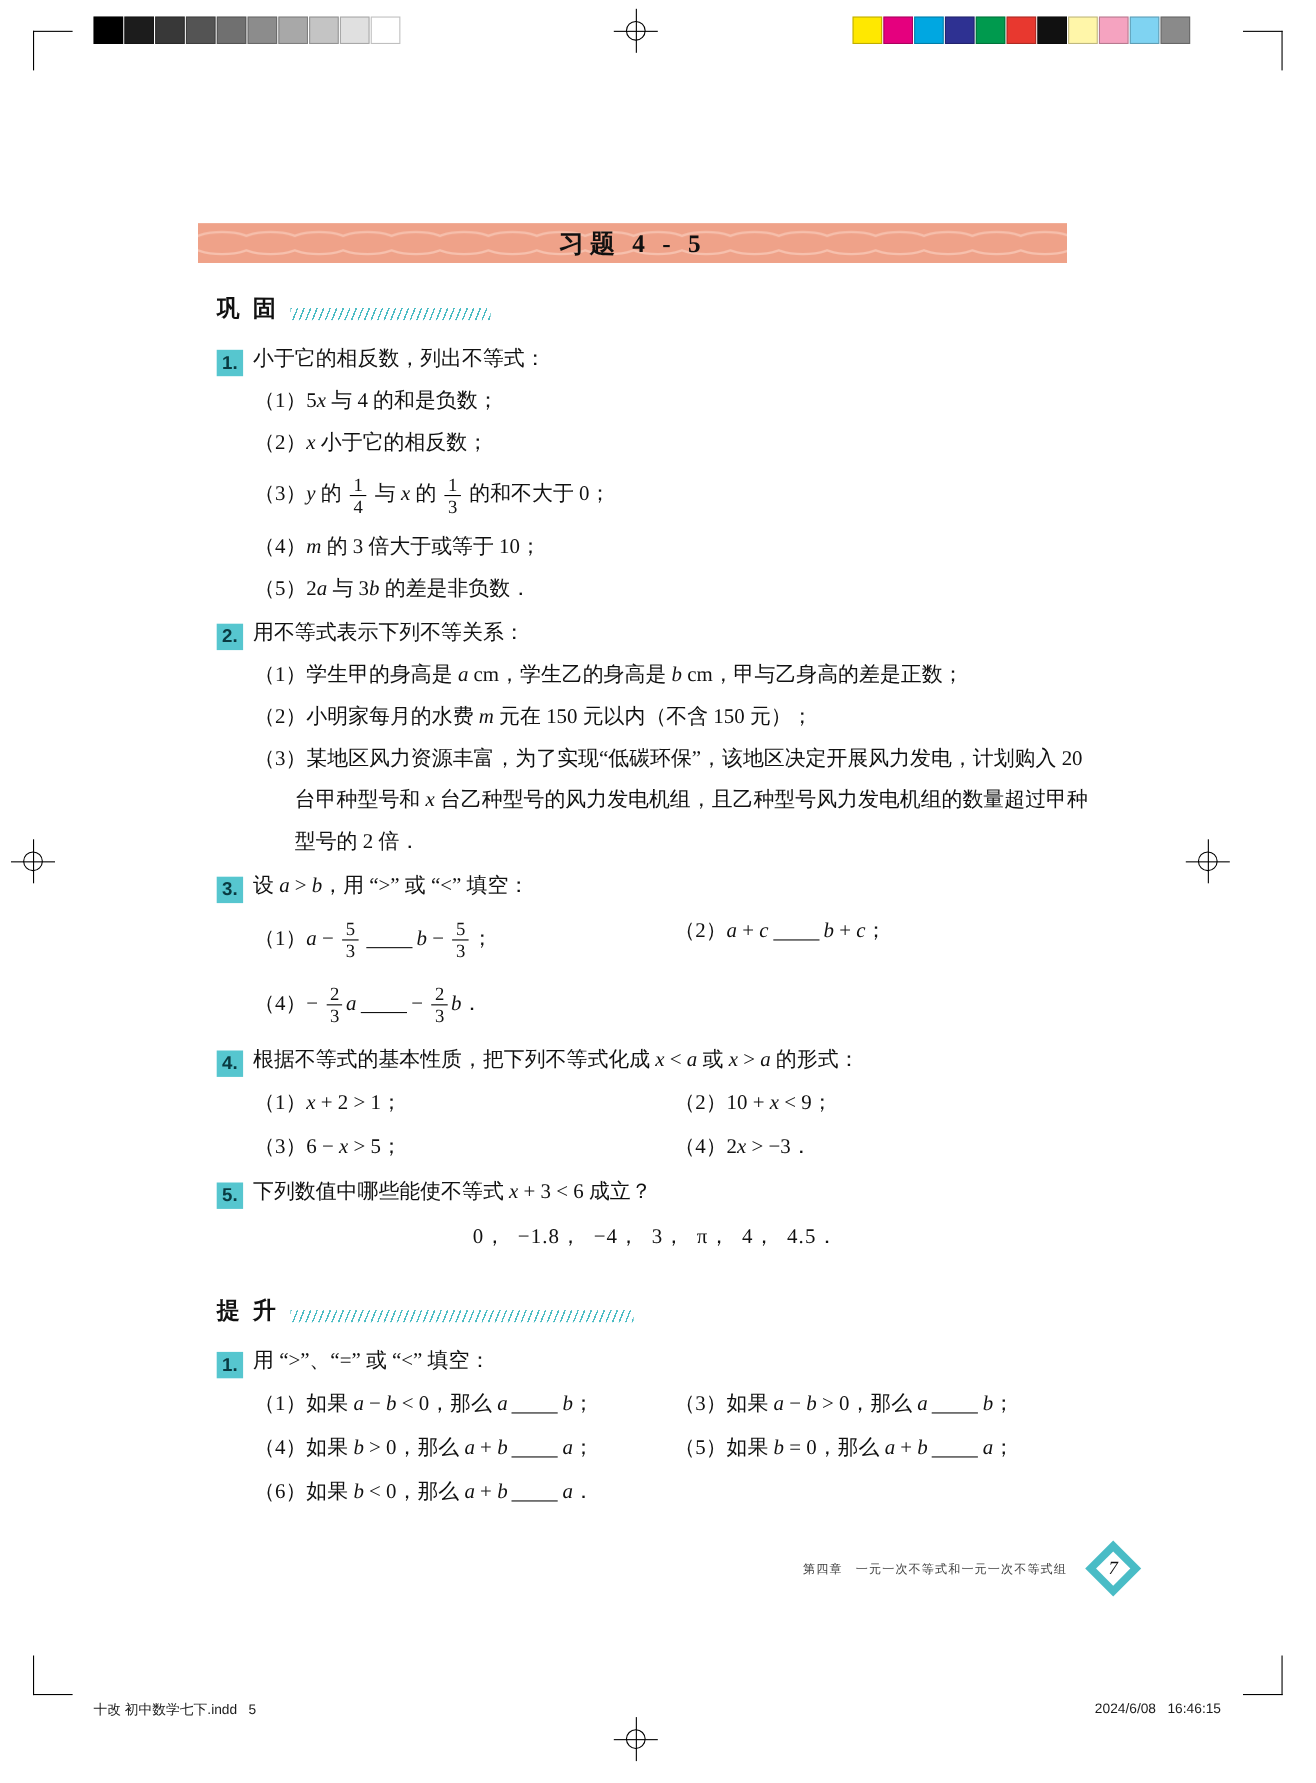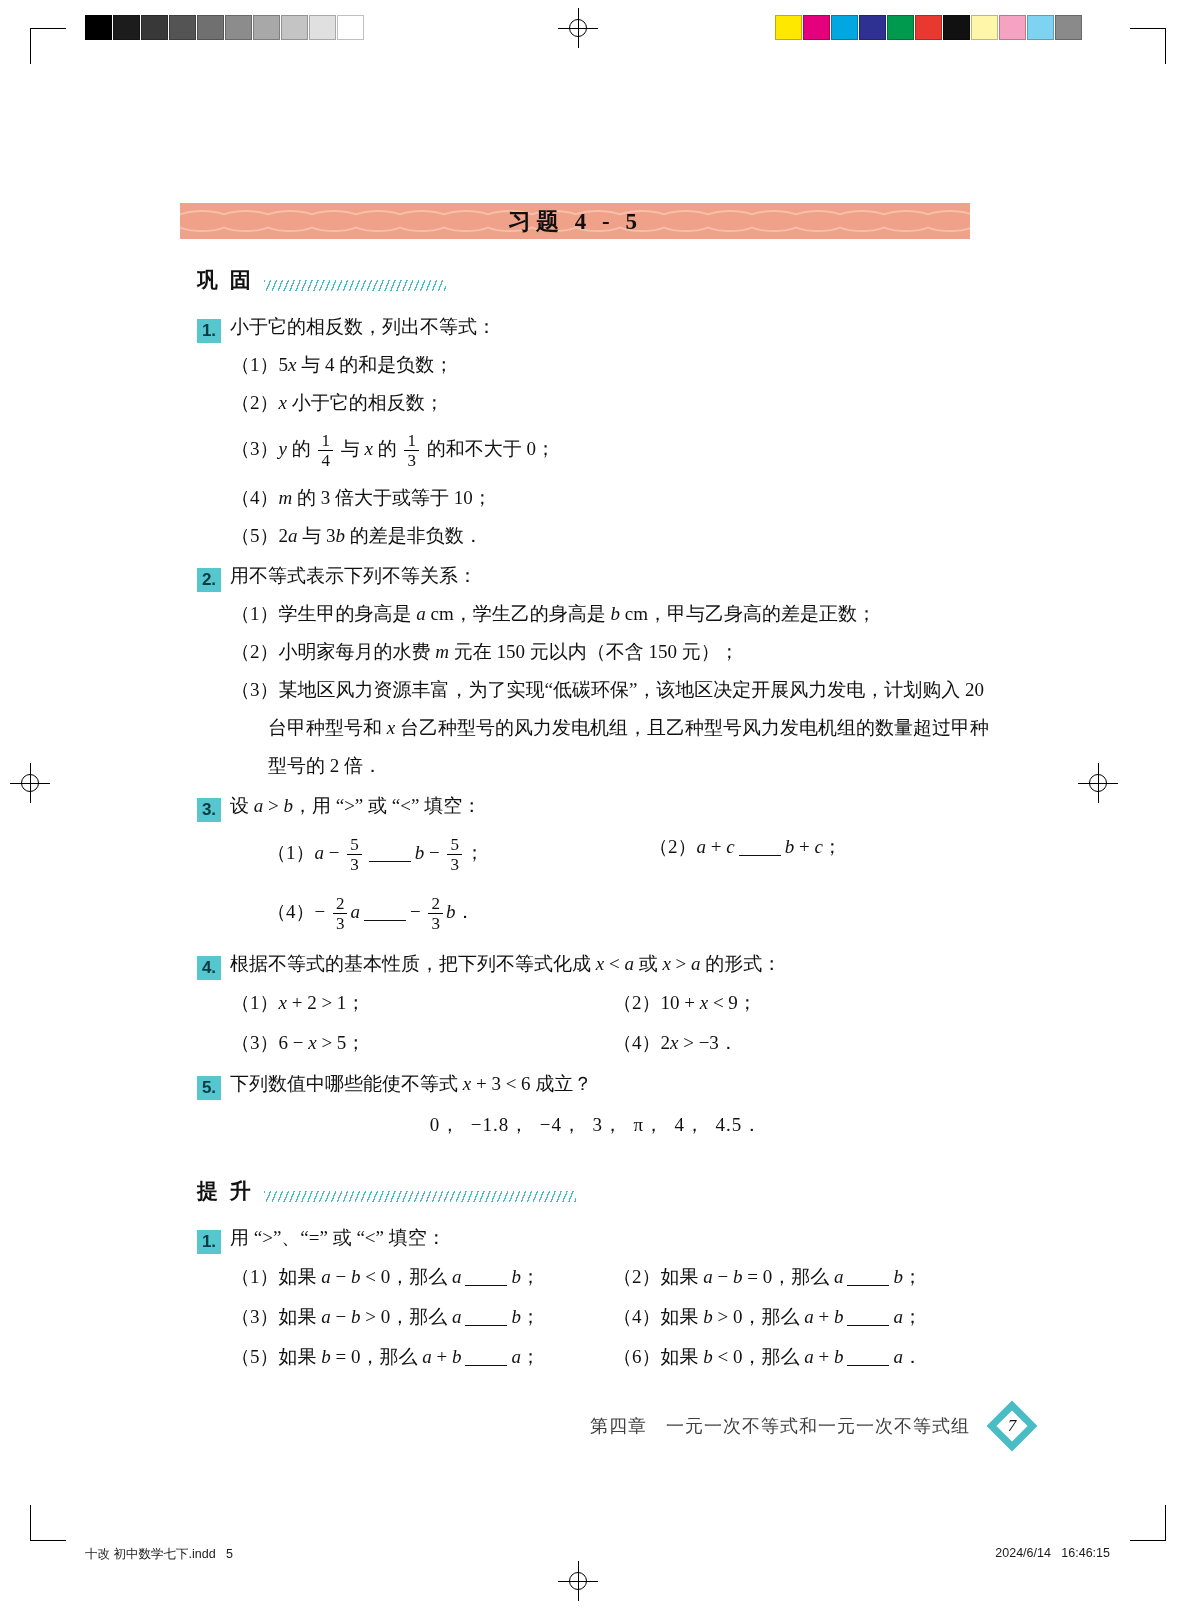--- a/index.html
+++ b/index.html
@@ -48,34 +48,34 @@
     width:24px; height:24px; margin-right:9px; vertical-align:-3px;
     background:#56c6cf; color:#093a41; font-size:17px; font-weight:bold;
     font-family:"Liberation Sans","DejaVu Sans",sans-serif;
   }
   .items { padding-left:34px; }
   .item  { line-height:38px; }
   .item.tall { line-height:1.25; padding:9px 0; }
   .item.hang { padding-left:37px; text-indent:-37px; line-height:38px; }
   .grid2 { display:grid; grid-template-columns:1fr 1fr; }
   .grid2 .item { line-height:40px; }
-  .grid2.fracrows .item { line-height:1.25; padding:10px 0;margin-left:36px; }
+  .grid2.fracrows .item { line-height:1.25; padding:10px 0; }
   .center-line { text-align:center; line-height:44px; letter-spacing:1px; }
 
   i { font-style:italic; font-family:"Liberation Serif","DejaVu Serif",serif; }
   .frac { display:inline-block; text-align:center; vertical-align:middle; font-size:17px; line-height:1.12; margin:0 3px; }
   .fr-top { display:block; border-bottom:1.3px solid #000; padding:0 3px; }
   .fr-bot { display:block; padding:0 3px; }
   .blank { display:inline-block; width:42px; height:14px; vertical-align:-3px; margin:0 4px; border-bottom:1.4px solid #111; }
 
   .spacer-up { height:20px; }
 
   
   .footer { position:absolute; top:1400px; left:180px; width:858px; display:flex; justify-content:flex-end; align-items:center; gap:16px; }
-  .chapter { font-size:18px; color:#3f3f3f; letter-spacing:1px; }
+  .chapter { font-size:11px; color:#3f3f3f; letter-spacing:1px; }
   .diamond { position:relative; width:52px; height:52px; }
   .d-outer { position:absolute; inset:8px;  transform:rotate(45deg); background:#49bcc6; }
   .d-inner { position:absolute; inset:15px; transform:rotate(45deg); background:#ffffff; }
   .d-num { position:absolute; inset:0; display:flex; align-items:center; justify-content:center;
            font-style:italic; font-size:17px; color:#111; }
 
   .slug { position:absolute; top:1546px; font-family:"Liberation Sans","DejaVu Sans",sans-serif;
           font-size:12.5px; color:#1a1a1a; white-space:pre; }
   .slug-left { left:85px; }
   .slug-right { right:86px; }
@@ -215,33 +215,32 @@
     <span class="sec-title">提 升</span>
     <span class="hatch h-long"></span>
   </div>
 
   <div class="problem">
     <div class="stem-row">
       <span class="badge">1.</span><span>用 “&gt;”、“=” 或 “&lt;” 填空：</span>
     </div>
     <div class="items grid2">
       <div class="item">（1）如果 <i>a</i> − <i>b</i> &lt; 0，那么 <i>a</i><span class="blank"></span><i>b</i>；</div>
-      <div class="item">（2）如果 <i>a</i> − <i>b</i> = 0，那么 <i>a</i><span class="blank"></span><i>b</i>；</div>
       <div class="item">（3）如果 <i>a</i> − <i>b</i> &gt; 0，那么 <i>a</i><span class="blank"></span><i>b</i>；</div>
       <div class="item">（4）如果 <i>b</i> &gt; 0，那么 <i>a</i> + <i>b</i><span class="blank"></span><i>a</i>；</div>
       <div class="item">（5）如果 <i>b</i> = 0，那么 <i>a</i> + <i>b</i><span class="blank"></span><i>a</i>；</div>
       <div class="item">（6）如果 <i>b</i> &lt; 0，那么 <i>a</i> + <i>b</i><span class="blank"></span><i>a</i>．</div>
     </div>
   </div>
 
 </div>
 
 <div class="footer">
   <span class="chapter">第四章　一元一次不等式和一元一次不等式组</span>
   <div class="diamond">
     <div class="d-outer"></div>
     <div class="d-inner"></div>
     <span class="d-num">7</span>
   </div>
 </div>
 
 <span class="slug slug-left">十改 初中数学七下.indd   5</span>
-<span class="slug slug-right">2024/6/14   16:46:15</span>
+<span class="slug slug-right">2024/6/08   16:46:15</span>
 
 </body></html>

